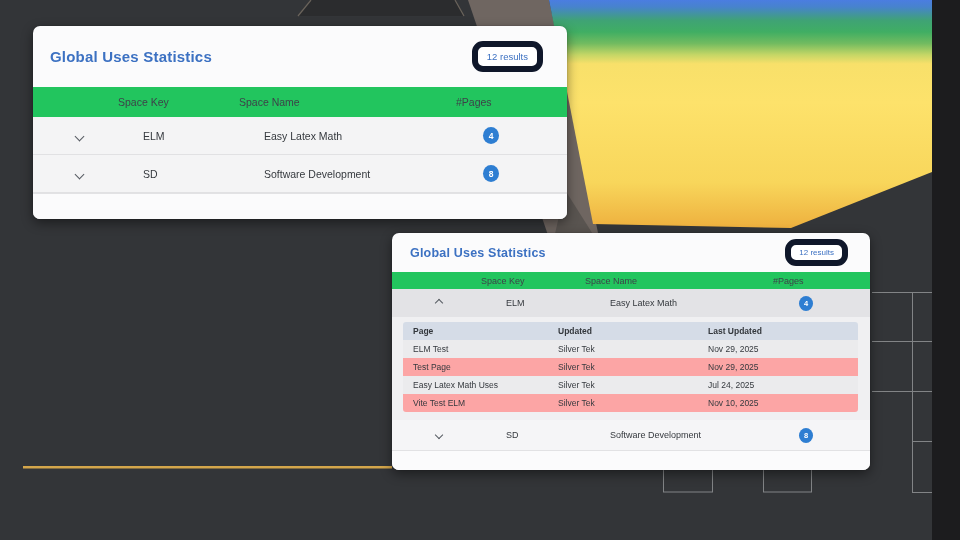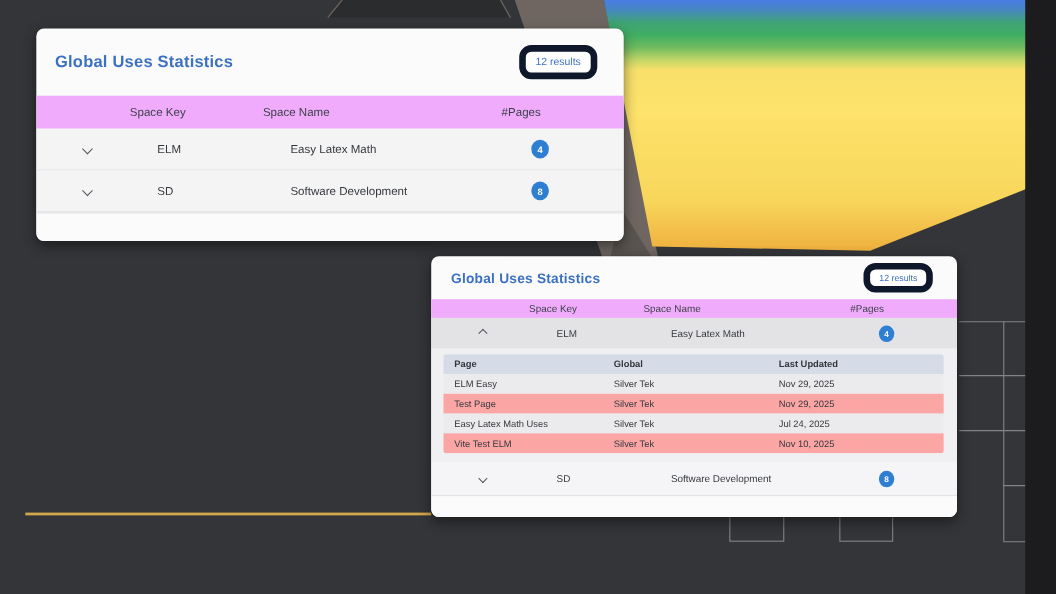--- a/index.html
+++ b/index.html
@@ -28,21 +28,21 @@
   .p2 .card-title { font-size:12.5px; }
 
   .results-badge { border:6px solid #0f172a; color:#3c71c2; background:#ffffff; border-radius:11px; white-space:nowrap; }
   .p1 .results-badge { font-size:9.5px; padding:4px 9px; }
   .p2 .results-badge { font-size:8px;  padding:3px 8px; }
 
   .grid { display:grid; align-items:center; }
   .p1 .grid { grid-template-columns:85px 121px 217px 1fr; }
   .p2 .grid { grid-template-columns:89px 104px 188px 1fr; }
 
-  .thead { background:#f0abfc; color:#3d4249; }
+  .thead { background:#22c55e; color:#3d4249; }
   .p1 .thead { height:30px; font-size:10.5px; }
   .p2 .thead { height:17px; font-size:9px; }
 
   .trow { color:#35393e; background:#f4f4f5; box-sizing:border-box;padding-left:25px; }
   .p1 .trow { height:38px; font-size:10.5px; border-bottom:1px solid #e1e1e3; }
   .p2 .trow { font-size:9px; }
   .p2 .trow.expanded  { height:28px; background:#e3e3e6; }
   .p2 .trow.collapsed { height:30px; background:#f5f5f7; }
 
   .expander { padding-left:18px; }
@@ -165,25 +165,25 @@
       <div class="expander"><span class="chev up"></span></div>
       <div>ELM</div>
       <div>Easy Latex Math</div>
       <div><span class="count-badge">4</span></div>
     </div>
 
     <div class="expand-section">
       <div class="subtable">
         <div class="sub-grid sub-head">
           <div>Page</div>
-          <div>Global</div>
+          <div>Updated</div>
           <div>Last Updated</div>
         </div>
         <div class="sub-grid sub-row odd">
-          <div>ELM Easy</div>
+          <div>ELM Test</div>
           <div>Silver Tek</div>
           <div>Nov 29, 2025</div>
         </div>
         <div class="sub-grid sub-row even">
           <div>Test Page</div>
           <div>Silver Tek</div>
           <div>Nov 29, 2025</div>
         </div>
         <div class="sub-grid sub-row odd">
           <div>Easy Latex Math Uses</div>

